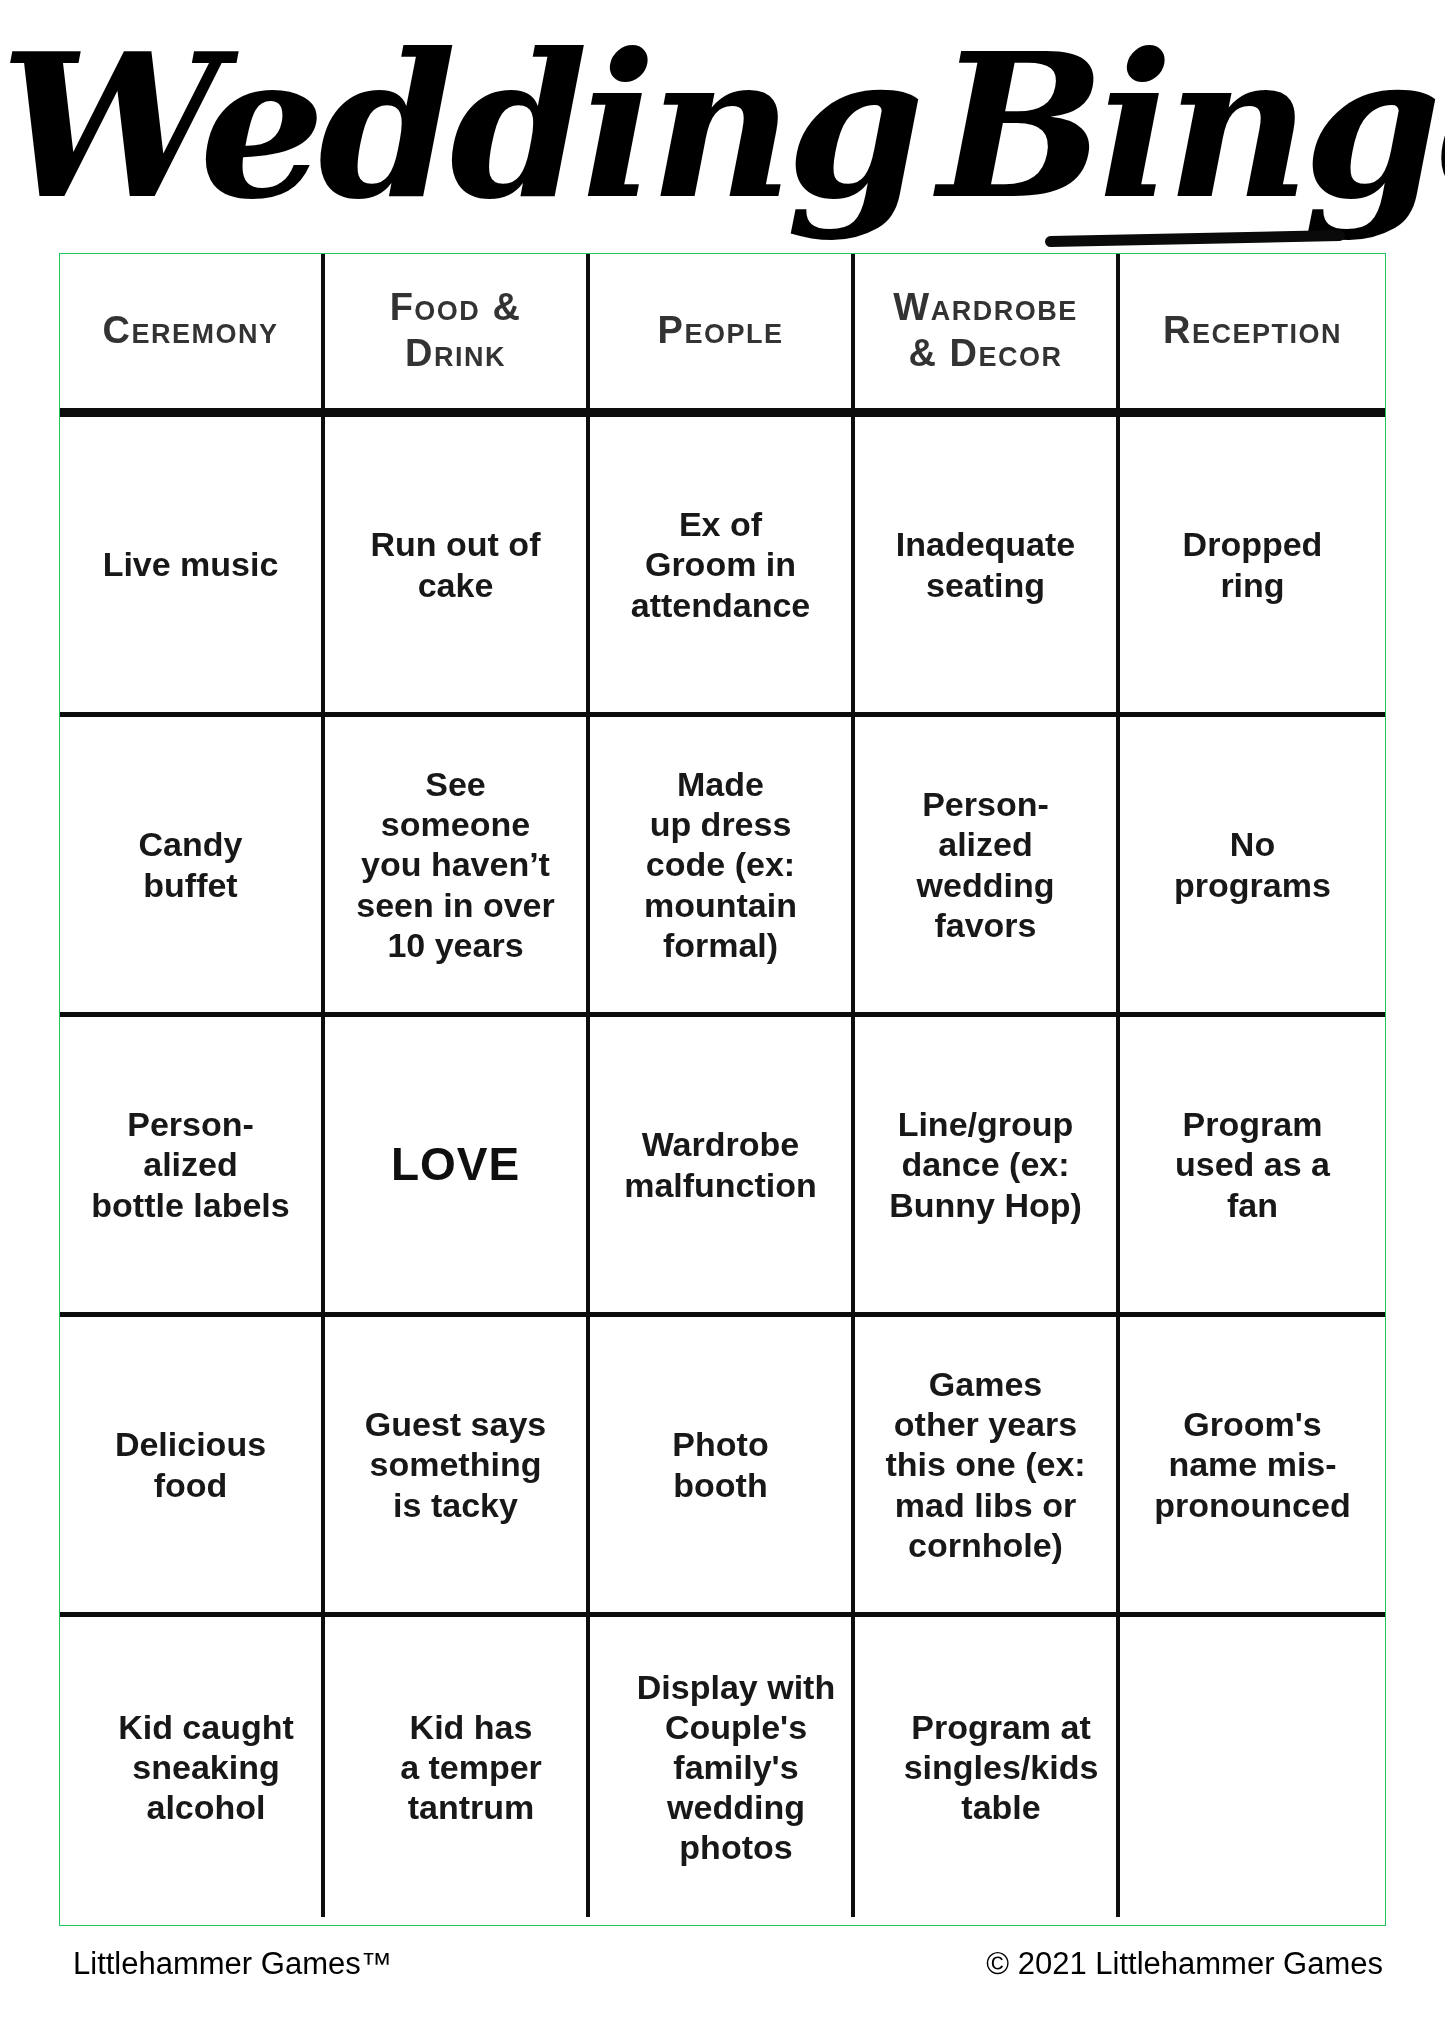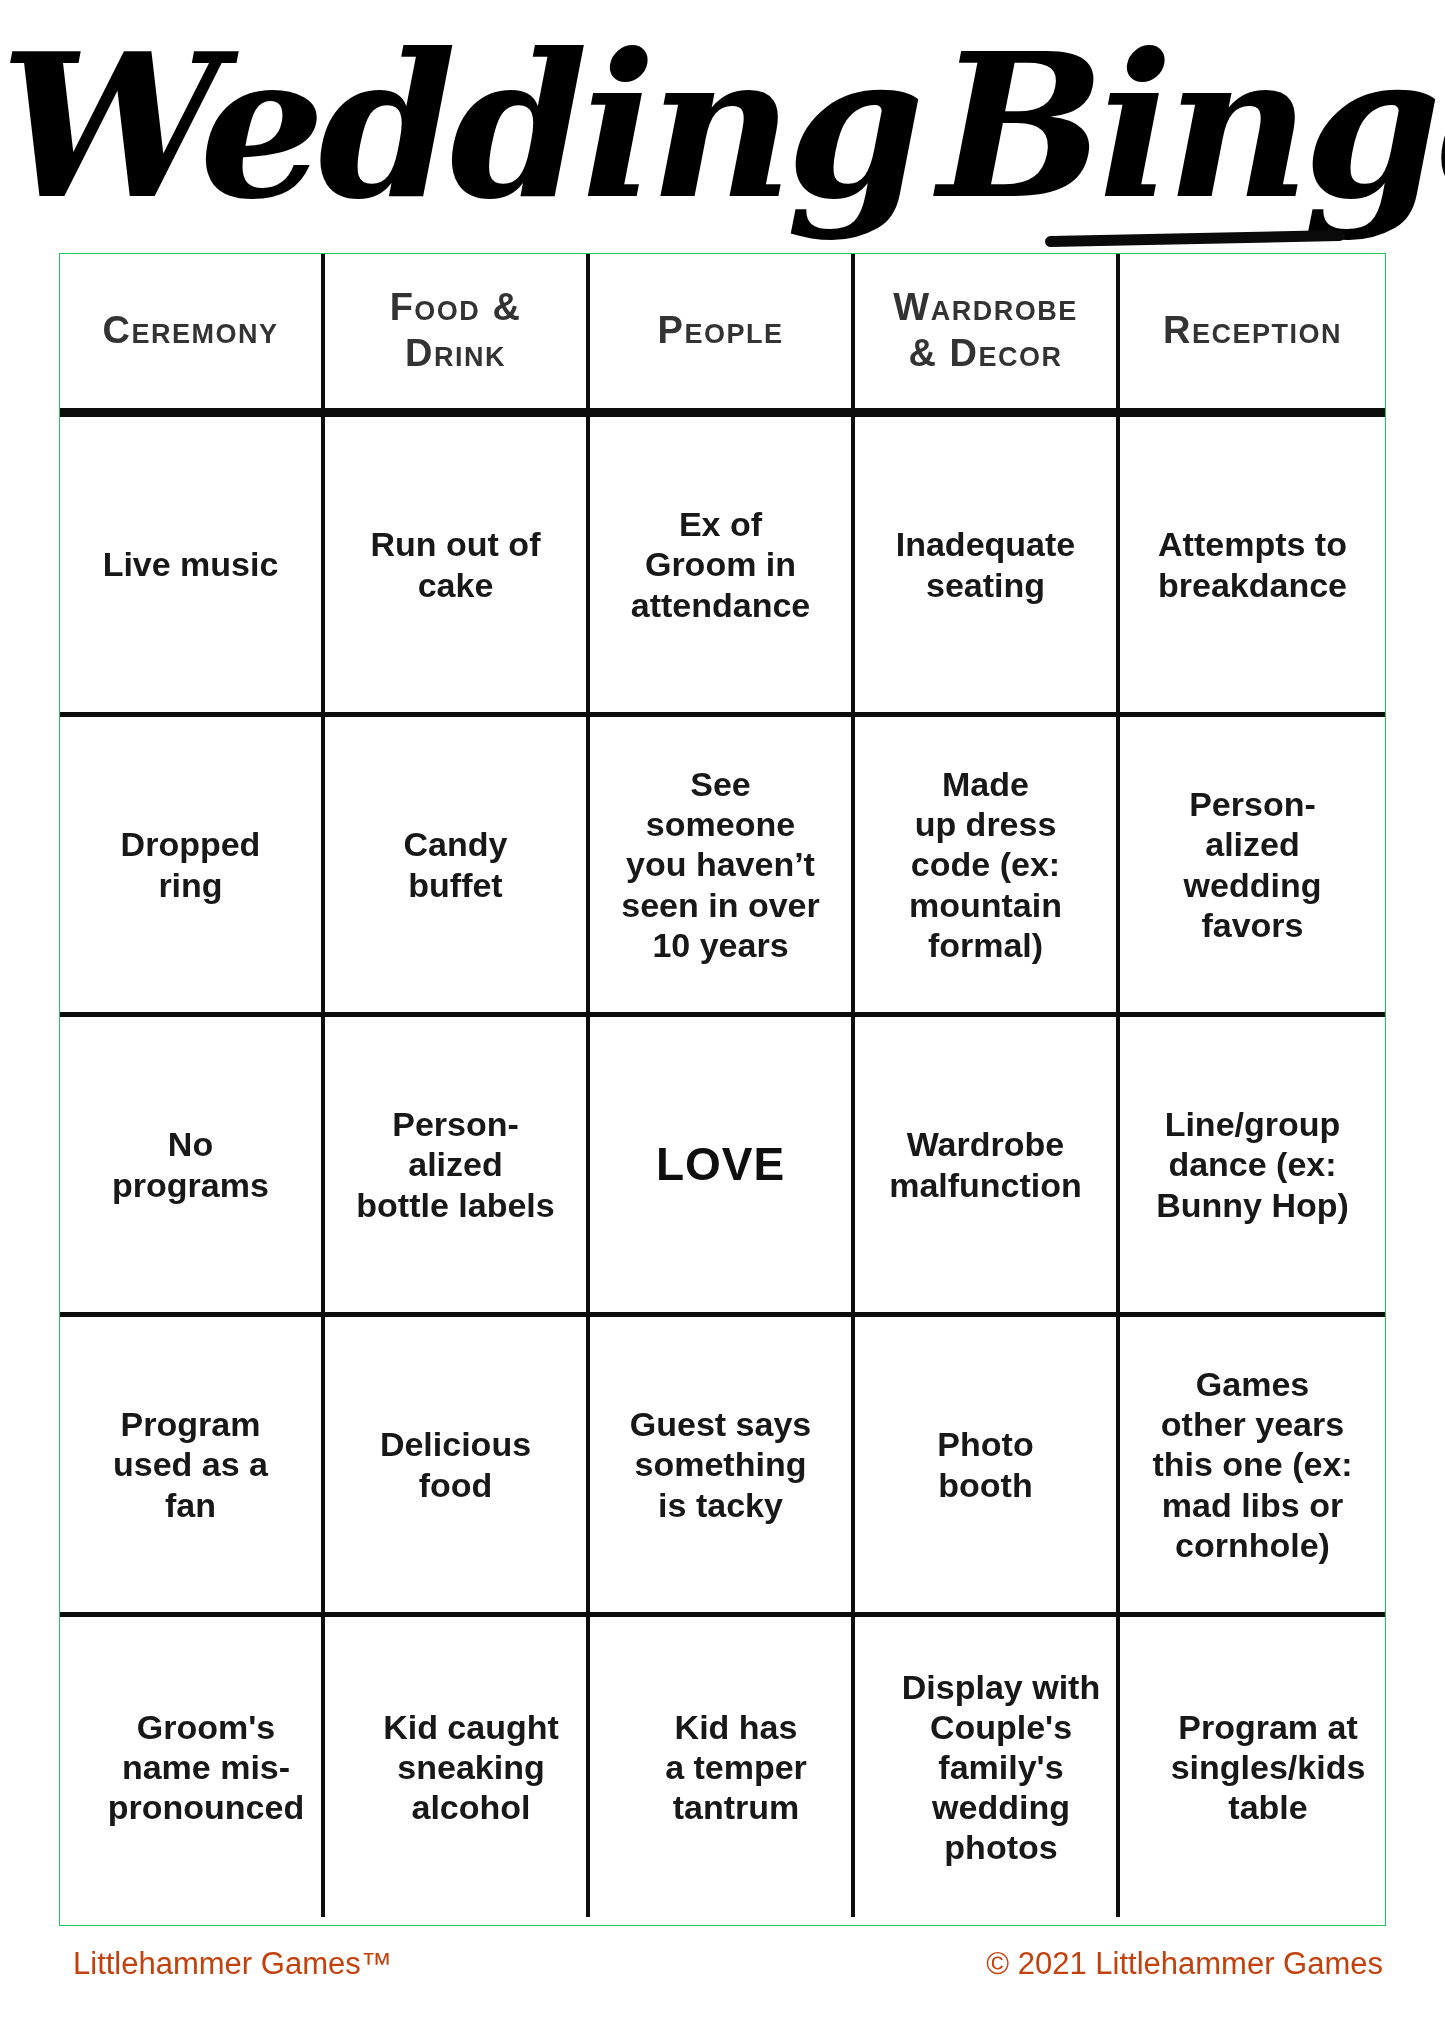--- a/index.html
+++ b/index.html
@@ -83,21 +83,21 @@
     letter-spacing: 1px;
     color: #0f0f0f;
   }
   .footer {
     position: absolute;
     left: 73px; right: 62px; top: 1946px;
     display: flex;
     justify-content: space-between;
     align-items: baseline;
     font-size: 31px;
-    color: #c2410c;
+    color: #000000;
     z-index: 2;
   }
 </style>
 </head>
 <body>
 
 <div class="sheet">
 
   <div class="title">Wedding Bingo</div>
 
@@ -112,22 +112,20 @@
 &amp; Decor</span></div>
       <div class="cell header"><span>Reception</span></div>
       <div class="cell"><span>Live music</span></div>
       <div class="cell"><span>Run out of
 cake</span></div>
       <div class="cell"><span>Ex of
 Groom in
 attendance</span></div>
       <div class="cell"><span>Inadequate
 seating</span></div>
-      <div class="cell"><span>Attempts to
-breakdance</span></div>
       <div class="cell"><span>Dropped
 ring</span></div>
       <div class="cell"><span>Candy
 buffet</span></div>
       <div class="cell"><span>See
 someone
 you haven’t
 seen in over
 10 years</span></div>
       <div class="cell"><span>Made

